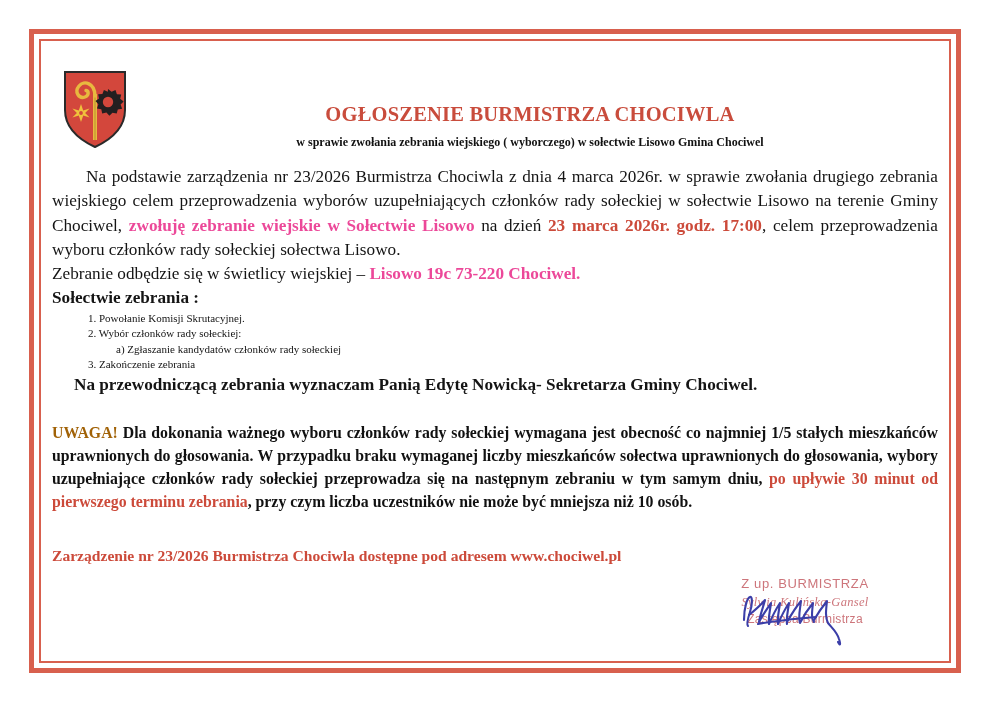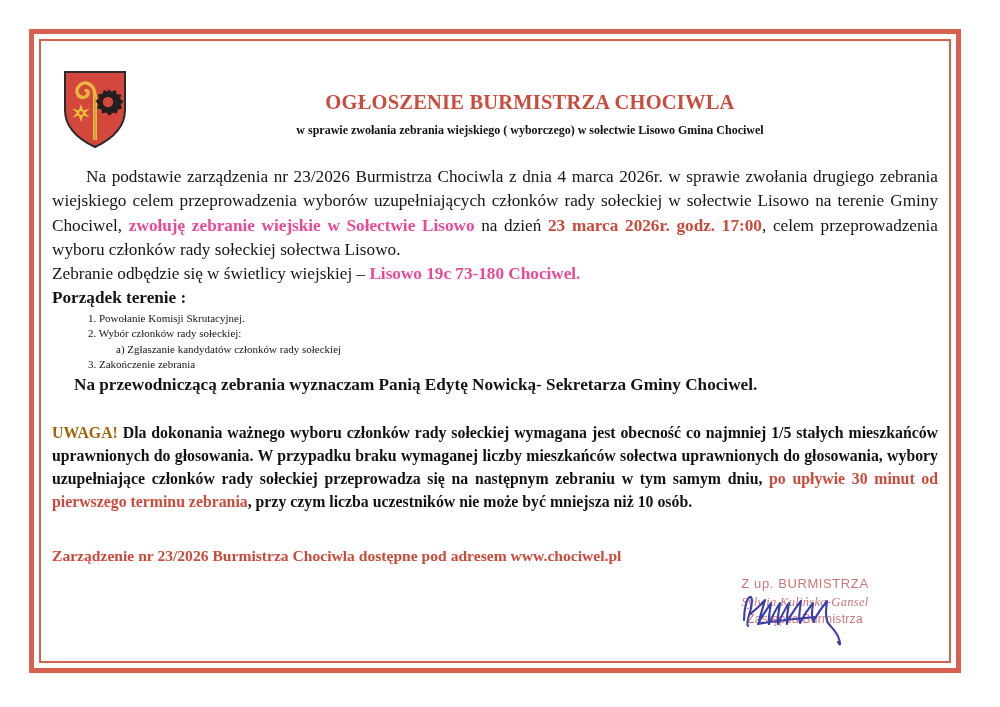--- a/index.html
+++ b/index.html
@@ -42,21 +42,21 @@
     left: 52px;
     top: 52px;
     width: 886px;
     height: 598px;
     box-sizing: border-box;
   }
 
   
   .header {
     display: flex;
-    align-items: center;
+    align-items: flex-end;
     padding-top: 16px;
   }
   .crest {
     width: 66px;
     flex: 0 0 66px;
     margin-left: 10px;
     margin-top: 2px;
   }
   .crest svg { display: block; }
   .titles {
@@ -202,23 +202,23 @@
     <div class="titles">
       <div class="doc-title">OGŁOSZENIE BURMISTRZA CHOCIWLA</div>
       <div class="doc-subtitle">w sprawie zwołania zebrania wiejskiego ( wyborczego) w sołectwie Lisowo Gmina Chociwel</div>
     </div>
   </div>
 
   <div class="body-block">
 
     <p class="para-main"><span>Na podstawie zarządzenia nr 23/2026 Burmistrza Chociwla z dnia 4 marca  2026r. w sprawie zwołania drugiego zebrania wiejskiego celem przeprowadzenia wyborów uzupełniających członków rady sołeckiej w sołectwie Lisowo na terenie Gminy Chociwel, </span><span class="b">zwołuję zebranie wiejskie w Sołectwie  Lisowo</span><span> na dzień </span><span class="r">23 marca  2026r. godz. 17:00</span><span>, celem przeprowadzenia wyboru członków rady sołeckiej sołectwa Lisowo.</span></p>
 
-    <p class="line-plain"><span>Zebranie odbędzie się w świetlicy wiejskiej – </span><span class="b">Lisowo 19c 73-180 Chociwel.</span></p>
-
-    <p class="agenda-head">Porządek terenie :</p>
+    <p class="line-plain"><span>Zebranie odbędzie się w świetlicy wiejskiej – </span><span class="b">Lisowo 19c 73-220 Chociwel.</span></p>
+
+    <p class="agenda-head">Sołectwie zebrania :</p>
 
     <div class="agenda">
       <p class="agenda-item">1. Powołanie Komisji Skrutacyjnej.</p>
       <p class="agenda-item">2. Wybór   członków rady sołeckiej:</p>
       <p class="agenda-sub">a) Zgłaszanie kandydatów  członków rady sołeckiej</p>
       <p class="agenda-item">3. Zakończenie zebrania</p>
     </div>
 
     <p class="closing-line">Na przewodniczącą zebrania wyznaczam Panią Edytę Nowicką- Sekretarza Gminy Chociwel.</p>
   </div>

